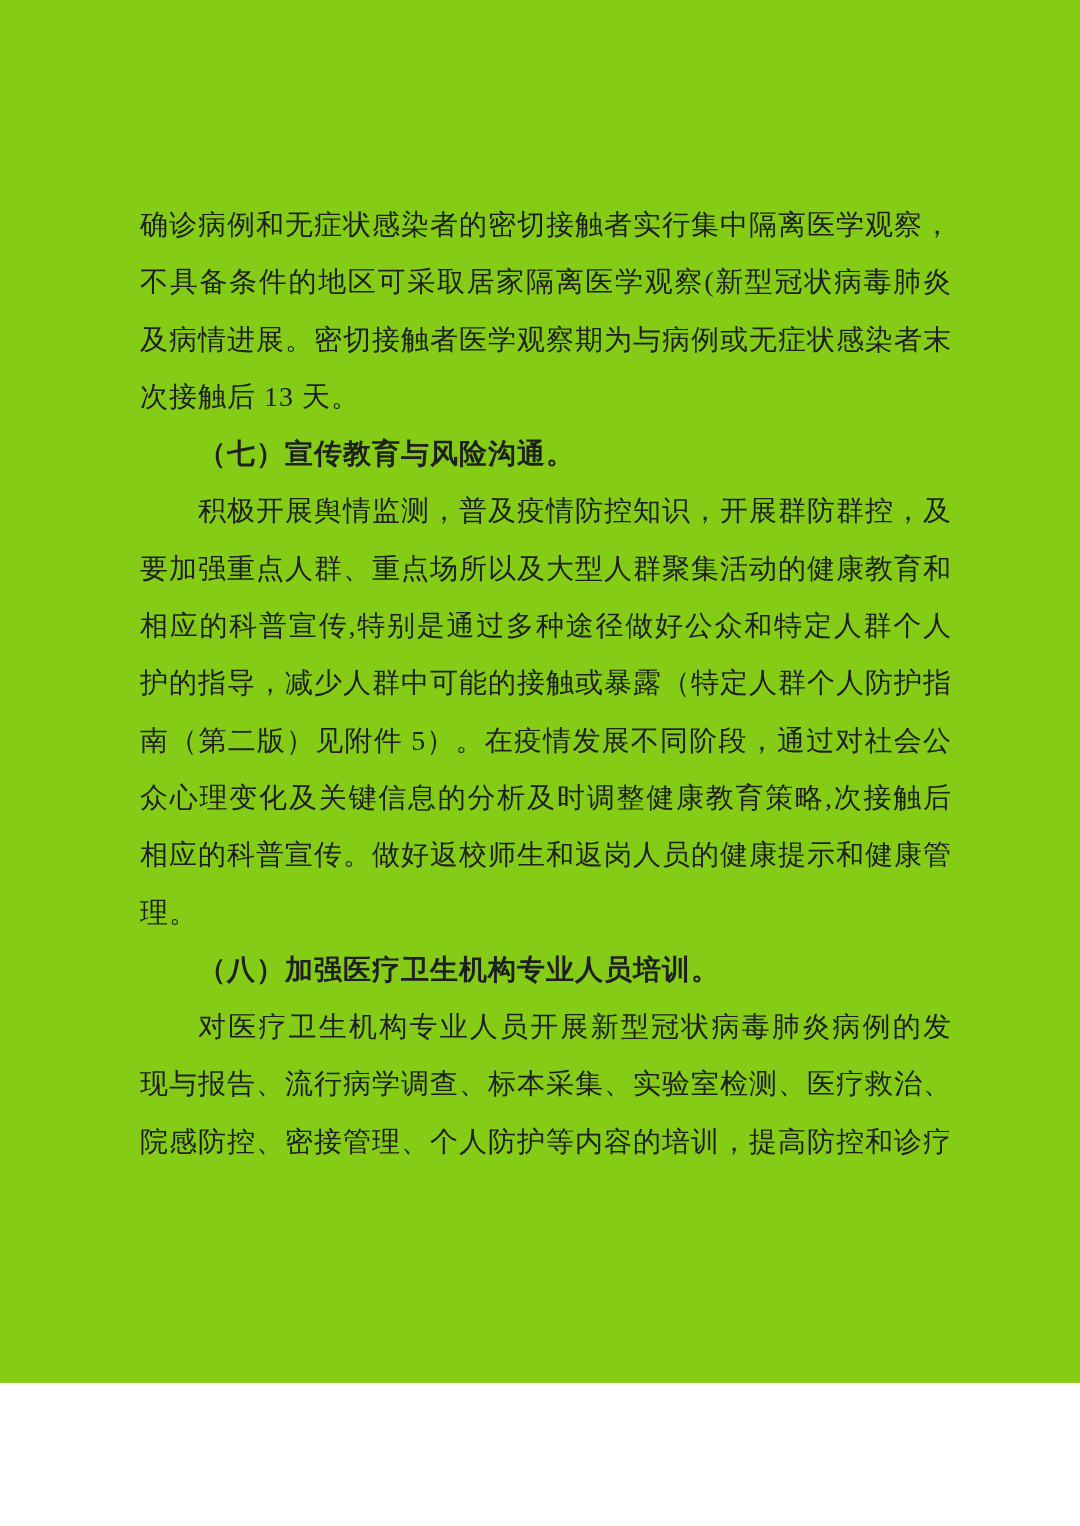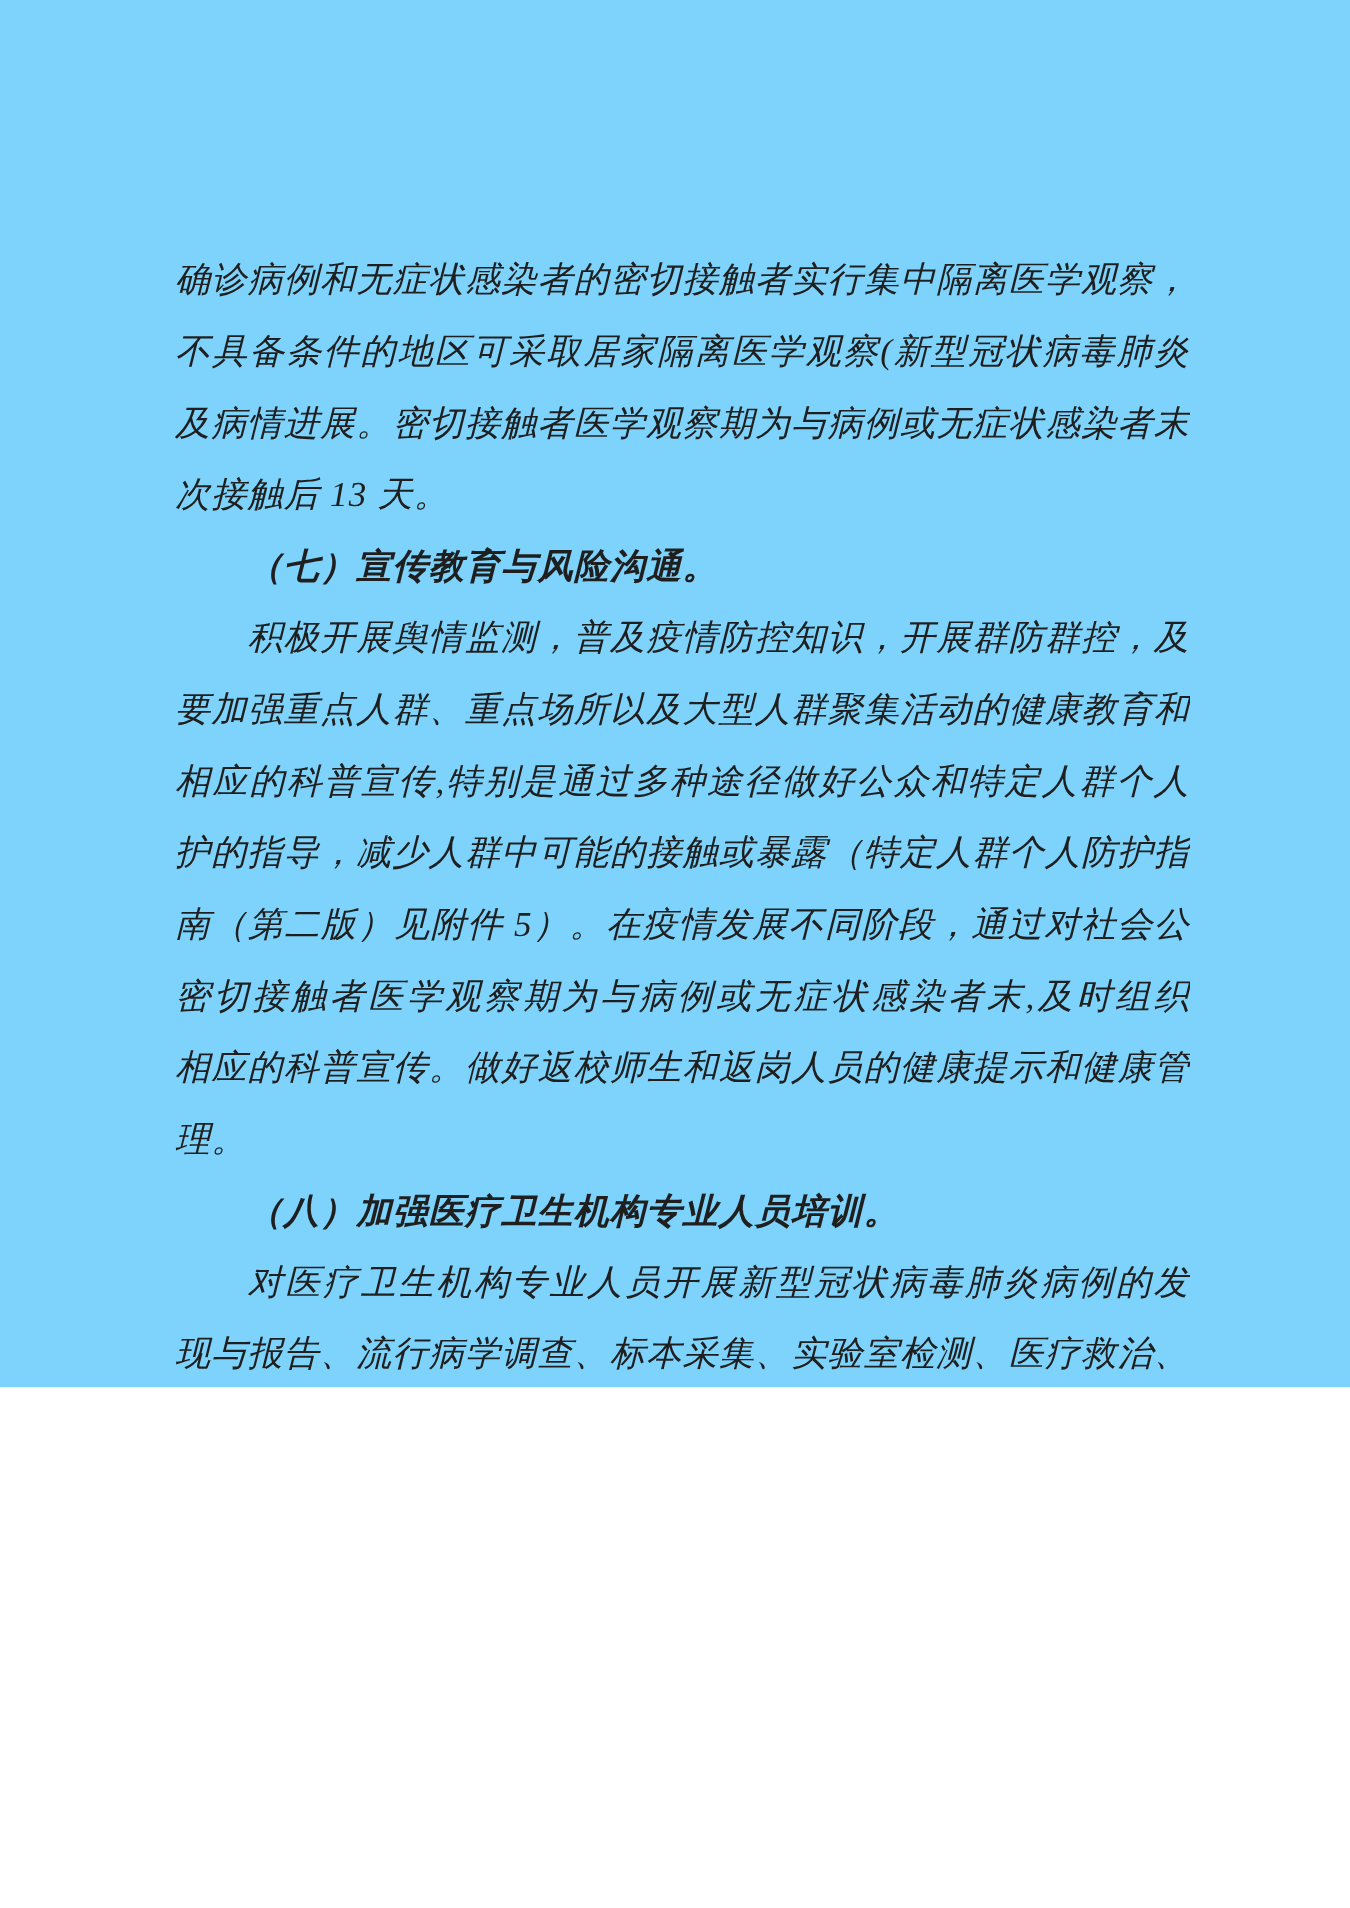--- a/index.html
+++ b/index.html
@@ -3,26 +3,25 @@
 <meta charset="utf-8">
 <style>
   html, body {
     margin: 0;
     padding: 0;
     background: #ffffff;
   }
   .page {
     position: relative;
     width: 1080px;
-    height: 1110px;
-    background: #7dd3fc;
+    height: 1383px;
+    background: #84cc16;
     overflow: hidden;
     font-family: "Liberation Serif", "DejaVu Serif", serif;
     color: #1f1f1f;
-    font-style: italic;
   }
   .text-block {
     position: absolute;
     left: 140px;
     top: 196px;
     width: 812px;
   }
   .line {
     font-size: 28px;
     line-height: 57.3px;
@@ -60,21 +59,22 @@
       <div class="line justify">确诊病例和无症状感染者的密切接触者实行集中隔离医学观察，</div>
       <div class="line justify">不具备条件的地区可采取居家隔离医学观察(新型冠状病毒肺炎</div>
       <div class="line justify">及病情进展。密切接触者医学观察期为与病例或无症状感染者末</div>
       <div class="line">次接触后 13 天。</div>
       <div class="line indent heading">（七）宣传教育与风险沟通。</div>
       <div class="line justify indent">积极开展舆情监测，普及疫情防控知识，开展群防群控，及</div>
       <div class="line justify">要加强重点人群、重点场所以及大型人群聚集活动的健康教育和</div>
       <div class="line justify">相应的科普宣传,特别是通过多种途径做好公众和特定人群个人防</div>
       <div class="line justify">护的指导，减少人群中可能的接触或暴露（特定人群个人防护指</div>
       <div class="line justify">南（第二版）见附件 5）。在疫情发展不同阶段，通过对社会公</div>
-      <div class="line justify">密切接触者医学观察期为与病例或无症状感染者末,及时组织</div>
+      <div class="line justify">众心理变化及关键信息的分析及时调整健康教育策略,次接触后</div>
       <div class="line justify">相应的科普宣传。做好返校师生和返岗人员的健康提示和健康管</div>
       <div class="line">理。</div>
       <div class="line indent heading">（八）加强医疗卫生机构专业人员培训。</div>
       <div class="line justify indent">对医疗卫生机构专业人员开展新型冠状病毒肺炎病例的发</div>
       <div class="line justify">现与报告、流行病学调查、标本采集、实验室检测、医疗救治、</div>
+      <div class="line justify">院感防控、密接管理、个人防护等内容的培训，提高防控和诊疗</div>
     </div>
   <div class="page-number">7</div>
 </div>
 
 </body></html>

